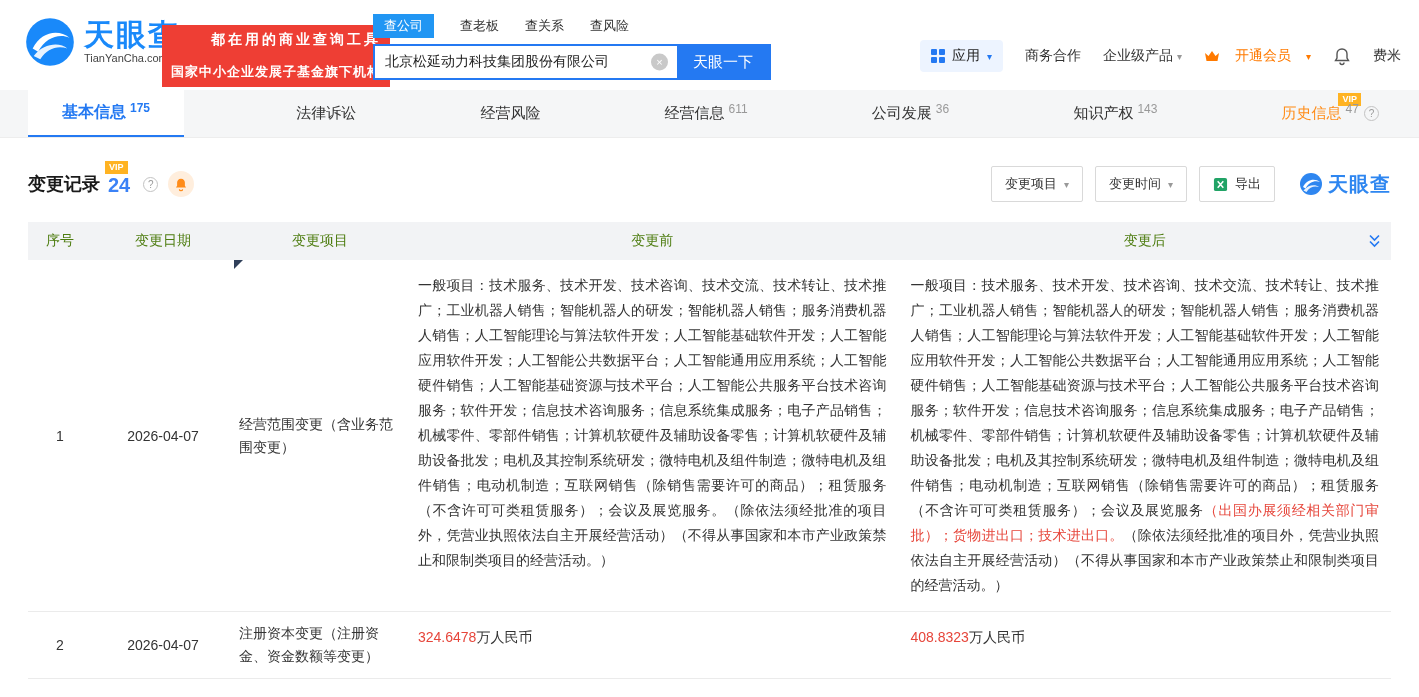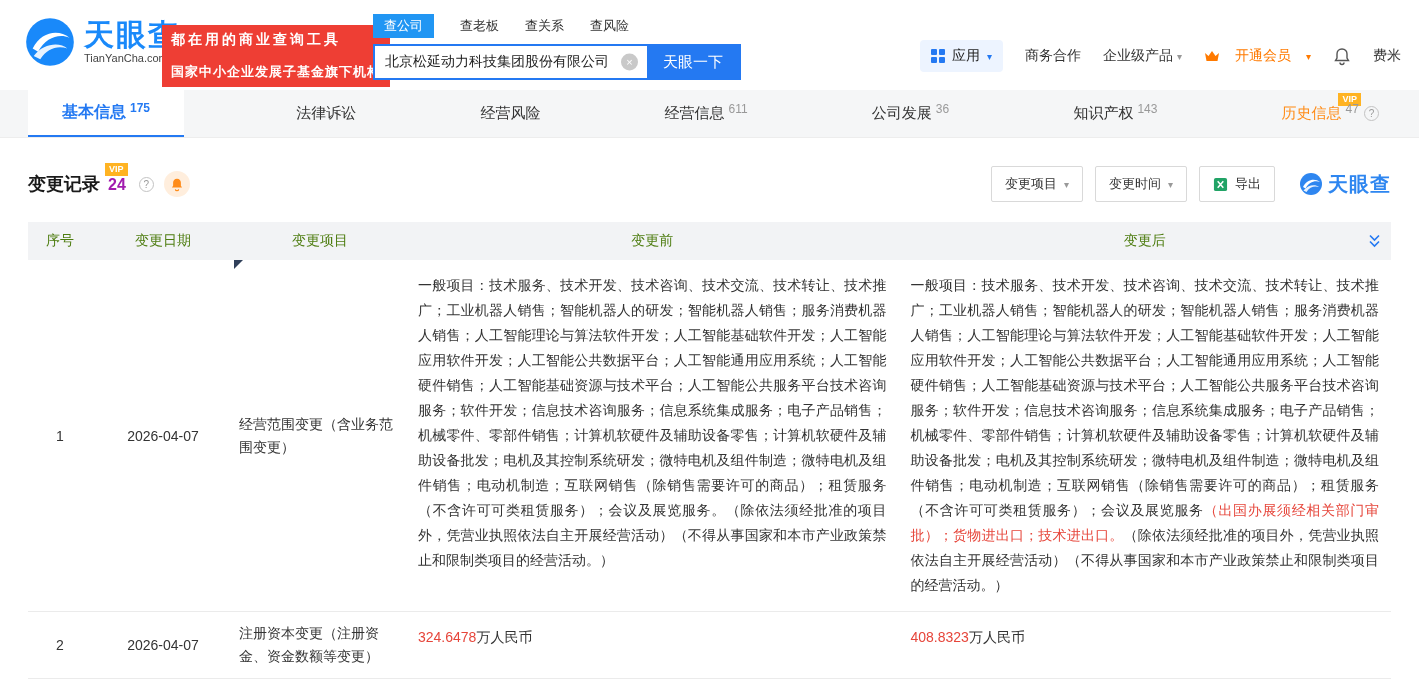--- a/index.html
+++ b/index.html
@@ -5,29 +5,29 @@
   * { box-sizing: border-box; margin: 0; padding: 0; }
   html,body { background:#fff; }
   body { font-family:"Liberation Sans","DejaVu Sans",sans-serif; color:#333; }
   .page { width:1419px; height:697px; position:relative; overflow:hidden; background:#fff; }
 
   
   .header { height:90px; position:relative; background:#fff; }
   .logo { position:absolute; left:24px; top:16px; display:flex; align-items:center; gap:8px; cursor:pointer; }
   .logo-txt .brand { font-size:30px; font-weight:bold; color:#1989fa; line-height:30px; letter-spacing:2px;}
   .logo-txt .domain { font-size:11px; color:#444; margin-top:2px; }
-  .slogan { position:absolute; left:162px; top:25px; background:#ee3e34; color:#fff; padding:6px 9px; text-align:left; }
+  .slogan { position:absolute; left:162px; top:25px; background:#ee3e34; color:#fff; padding:6px 9px; text-align:right; }
   .slogan .l1 { font-size:14px; font-weight:bold; letter-spacing:3px; }
   .slogan .l2 { font-size:13px; font-weight:bold; letter-spacing:1px; margin-top:14px; }
 
   .search-area { position:absolute; left:373px; top:14px; }
   .search-tabs { display:flex; align-items:flex-end; gap:26px; margin-bottom:6px; }
   .stab { font-size:13px; color:#333; cursor:pointer; padding:3px 0; }
   .stab.active { background:#2196f3; color:#fff; padding:3px 11px; }
-  .search-box { display:flex; width:368px; height:36px; border:2px solid #2479f2; background:#d946ef; }
+  .search-box { display:flex; width:398px; height:36px; border:2px solid #2479f2; background:#d946ef; }
   .input-wrap { position:relative; flex:1; }
   .search-input { width:100%; height:100%; border:none; outline:none; font-size:14px; color:#222; padding:0 32px 0 10px; font-family:inherit; }
   .clear-icon { position:absolute; right:9px; top:50%; transform:translateY(-50%); width:17px; height:17px; border-radius:50%; background:#c9c9c9; color:#fff; font-size:11px; line-height:17px; text-align:center; cursor:pointer; }
   .clear-icon::before { content:"×"; }
   .search-btn { width:92px; border:none; background:#2479f2; color:#fff; font-size:15px; cursor:pointer; font-family:inherit; }
 
   .header-right { position:absolute; right:18px; top:40px; display:flex; align-items:center; gap:22px; }
   .apps-entry { background:#edf4ff; border-radius:4px; padding:7px 11px; display:flex; align-items:center; gap:7px; font-size:14px; color:#222; cursor:pointer; }
   .grid-icon { width:14px; height:14px; display:grid; grid-template-columns:6px 6px; grid-template-rows:6px 6px; gap:2px; }
   .grid-icon i { background:#2479f2; border-radius:1px; }
@@ -50,21 +50,21 @@
   .ntab.history .vip-mini { position:absolute; top:3px; right:30px; }
   .q-icon { width:15px; height:15px; border:1px solid #c3c3c3; border-radius:50%; color:#9a9a9a; font-size:10px; line-height:13px; text-align:center; margin-left:5px; cursor:pointer; flex:none; }
   .q-icon::before { content:"?"; }
 
   
   .section-bar { display:flex; align-items:center; justify-content:space-between; padding:28px 28px 16px; }
   .sec-left { display:flex; align-items:center; gap:8px; }
   .sec-title { font-size:18px; font-weight:bold; color:#1a1a1a; }
   .sec-count-wrap { position:relative; padding-top:2px; }
   .sec-count-wrap .vip-mini { position:absolute; top:-11px; left:-3px; }
-  .sec-count { color:#a21caf; font-weight:bold; font-size:16px; }
+  .sec-count { color:#3b82f6; font-weight:bold; font-size:20px; }
   .alarm { width:26px; height:26px; border-radius:50%; background:#ffeedd; display:flex; align-items:center; justify-content:center; cursor:pointer; margin-left:2px; }
   .controls { display:flex; align-items:center; gap:12px; }
   .ctl-btn { border:1px solid #d9d9d9; background:#fff; border-radius:2px; padding:8px 13px; font-size:13px; color:#333; display:flex; align-items:center; gap:7px; cursor:pointer; font-family:inherit; }
   .wm-logo { display:flex; align-items:center; gap:5px; margin-left:12px; }
   .wm-logo .wm-txt { color:#2e86f0; font-weight:bold; font-size:20px; letter-spacing:1px; }
 
   
   table.changes { width:1363px; margin:4px 28px 0; border-collapse:collapse; table-layout:fixed; }
   table.changes col.c-no { width:64px; }
   table.changes col.c-date { width:142px; }

